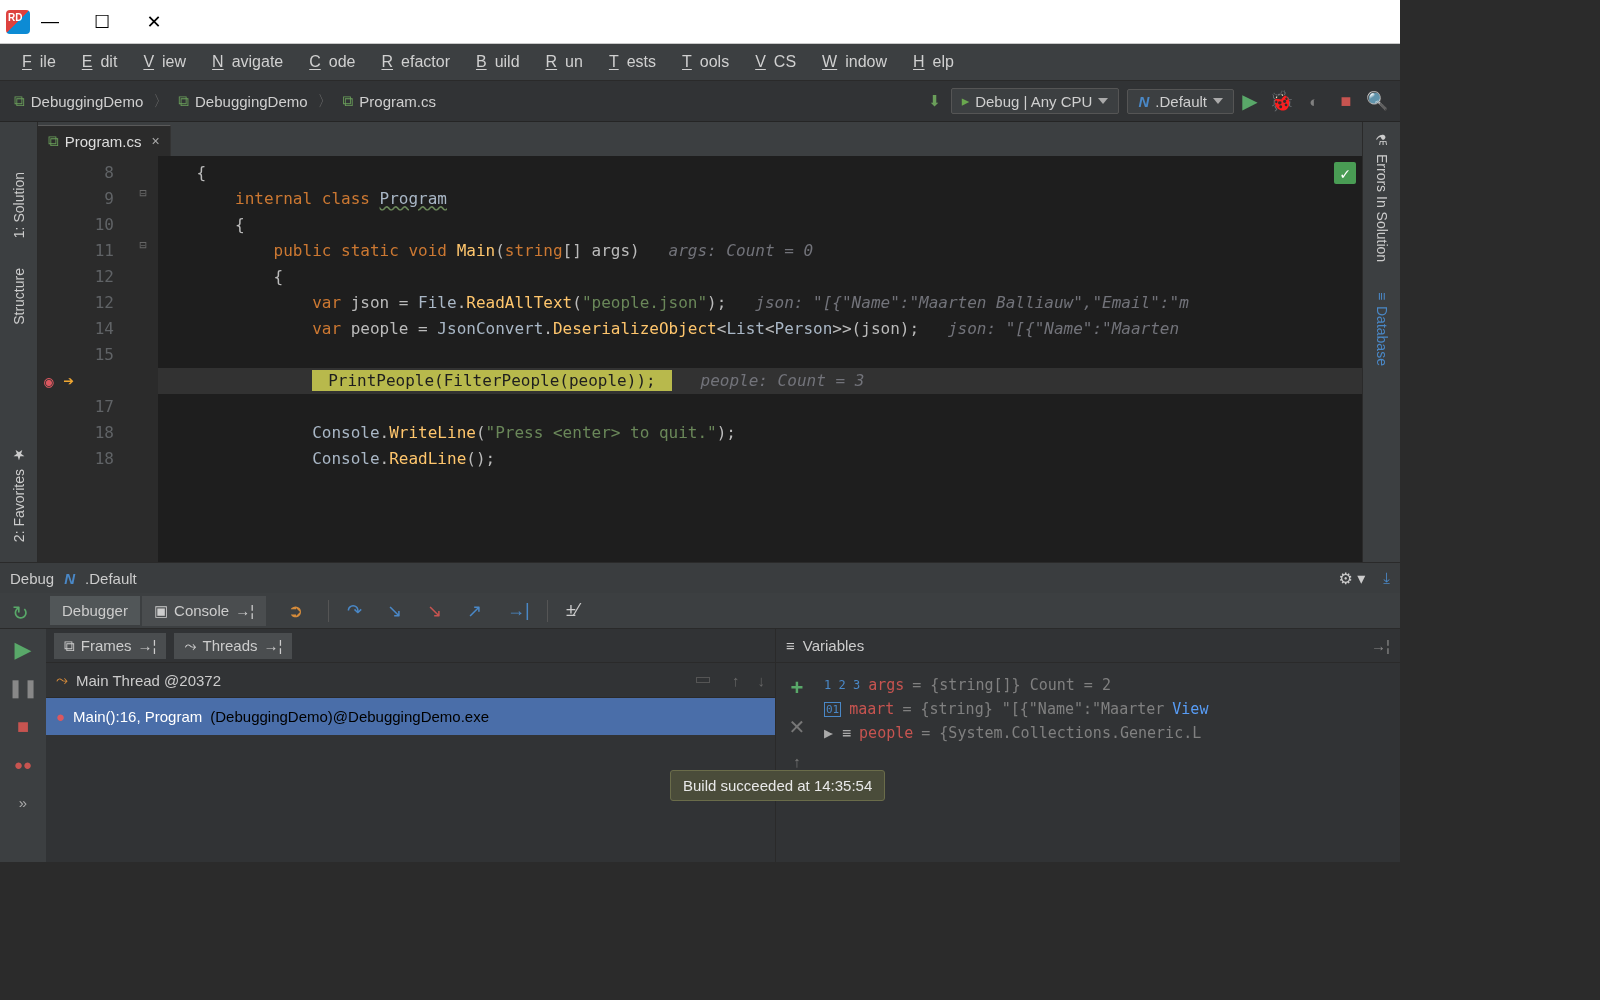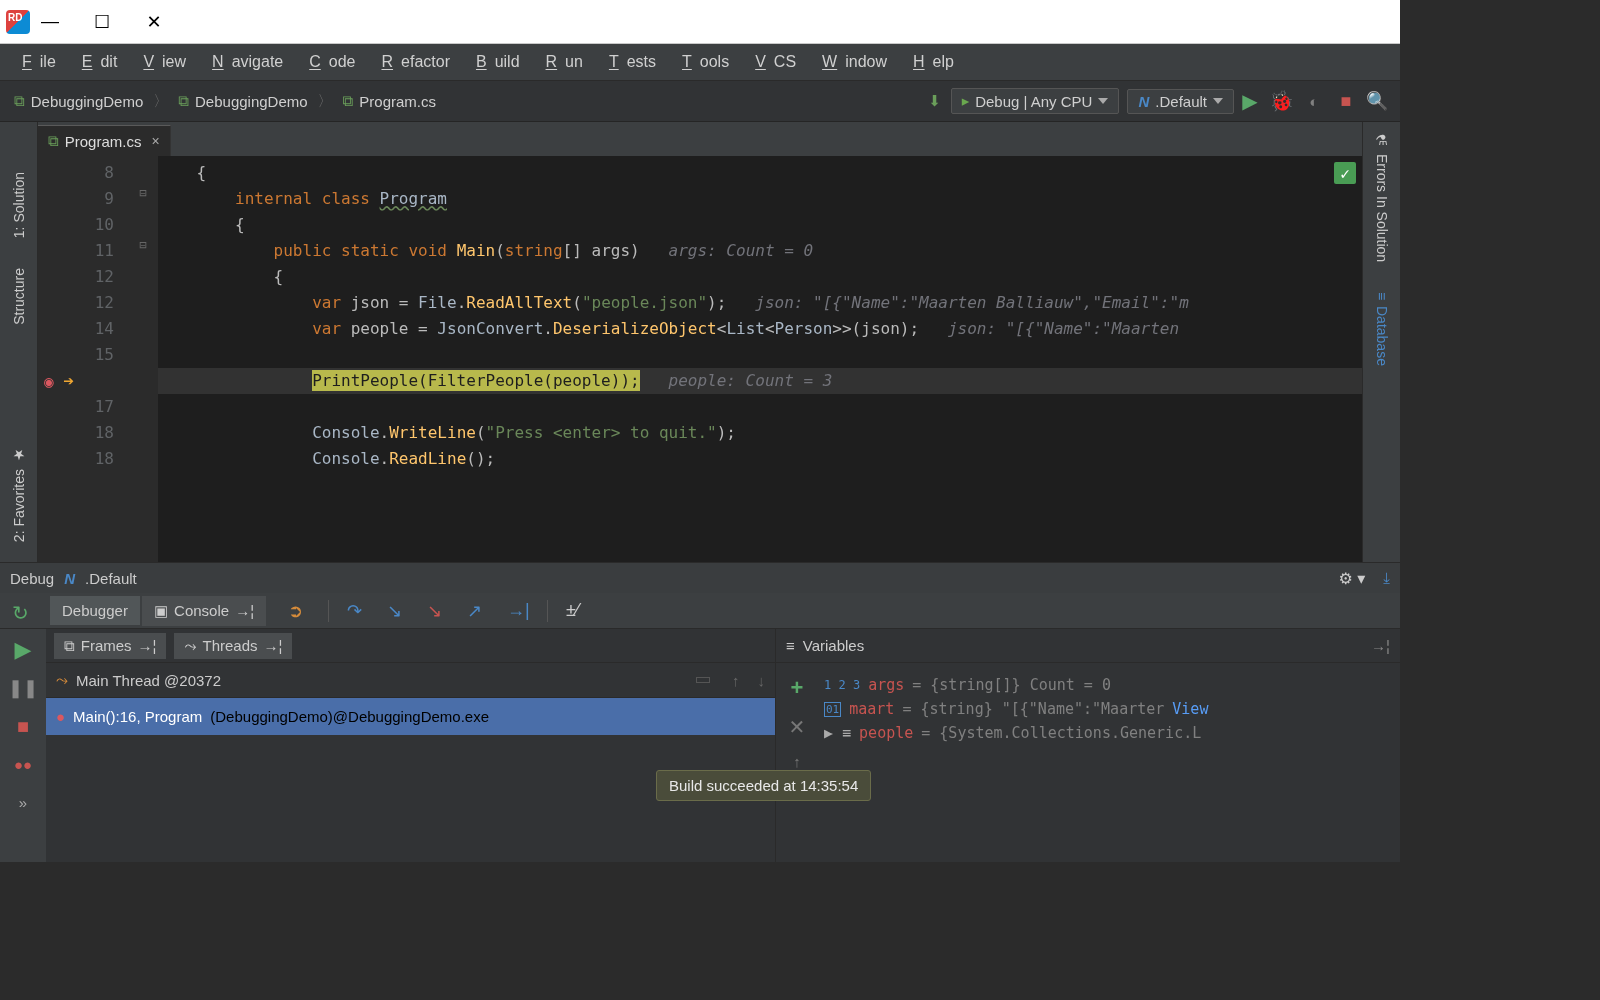--- a/index.html
+++ b/index.html
@@ -60,21 +60,21 @@
   .fold-col .f{height:26px;color:#666;text-align:center;font-size:12px;}
   .code{flex:1;padding:4px 0;white-space:pre;position:relative;}
   .code .cl{height:26px;line-height:26px;}
   .kw{color:#cc7832;}
   .str{color:#6a8759;}
   .mtd{color:#ffc66d;}
   .cls{color:#a9b7c6;}
   .hint{color:#72737a;font-style:italic;}
   .wavy{text-decoration:underline wavy #6a8759;}
   .cur-line{background:#323232;}
-  .exec-hl{background:#b8b94c;color:#1e1e1e;padding:1px 0;}
+  .exec-hl{background:#b8b94c;color:#1e1e1e;padding:1px 16px;}
   .arrow-cur{color:#f0a732;font-size:18px;}
   .ok-mark{position:absolute;top:6px;right:6px;width:22px;height:22px;background:#499c54;color:#fff;display:flex;align-items:center;justify-content:center;border-radius:2px;font-weight:bold;}
   
   .debugtw{height:300px;background:#3c3f41;border-top:1px solid #2a2a2a;display:flex;flex-direction:column;}
   .debugtw-head{height:30px;display:flex;align-items:center;padding:0 10px;color:#ccc;gap:10px;background:#3a3d3f;}
   .debugtw-tabs{height:36px;display:flex;align-items:center;padding-left:50px;gap:2px;background:#3c3f41;border-bottom:1px solid #2a2a2a;}
   .dtab{padding:6px 12px;color:#ccc;background:#4a4d4f;display:flex;align-items:center;gap:6px;}
   .dtab.active{background:#515658;}
   .dtab.plain{background:transparent;}
   .step-icons{display:flex;gap:18px;margin-left:20px;align-items:center;}
@@ -283,40 +283,40 @@
         <div class="vars-btns">
           <div style="color:#59a869;font-size:22px;font-weight:bold;">+</div>
           <div style="color:#777;font-size:20px;">✕</div>
           <div style="color:#777;">↑</div>
           <div style="color:#999;">▶</div>
         </div>
         <div class="vars-list" id="varslist">
             <div class="vrow">
               <span style="color:#4a88c7;font-size:12px;">1 2 3</span> 
               <span class="vname">args</span>
-              <span class="vgrey"> = {string[]} Count = 0</span>
+              <span class="vgrey"> = {string[]} Count = 2</span>
             </div>
             <div class="vrow">
               <span style="color:#4a88c7;font-size:11px;border:1px solid #4a88c7;padding:0 1px;">01</span> 
               <span class="vname">maart</span>
               <span class="vgrey"> = {string} "[{"Name":"Maarter</span>
               <span class="vlink">View</span>
             </div>
             <div class="vrow">
               <span style="color:#aaa;">▶ ≡</span> 
               <span class="vname">people</span>
               <span class="vgrey"> = {System.Collections.Generic.L</span>
             </div>
           </div>
       </div>
     </div>
   </div>
 </div>
 
-<div class="tooltip" style="left:656px;top:770px;"><span>Build succeeded at 14:35:54</span></div>
+<div class="tooltip" style="left:670px;top:770px;"><span>Build succeeded at 14:35:54</span></div>
 
 <div class="bottombar" id="bottombar">
 <div class="bb"><span>🐞</span> <span class="u">5</span>: Debug</div>
     <div class="bb"><span>📋</span> <span class="u">6</span>: TODO</div>
     <div class="bb"><span>📦</span> <span class="u">7</span>: NuGet</div>
     <div class="bb"><span>⚛</span> <span class="u">8</span>: Unit Tests</div>
     <div class="bb"><span>▣</span> Terminal</div>
     <div class="bb"><span>⬇</span> <span class="u">0</span>: Build</div>
     <div class="bb"><span>🐳</span> Docker</div>
     <div class="spacer"></div>

